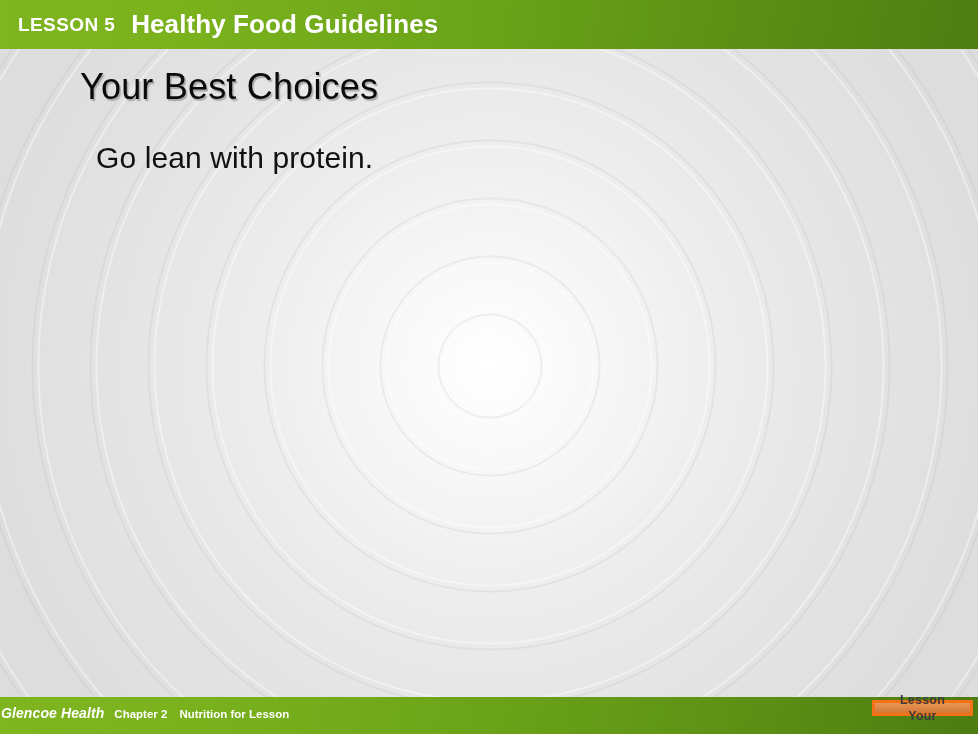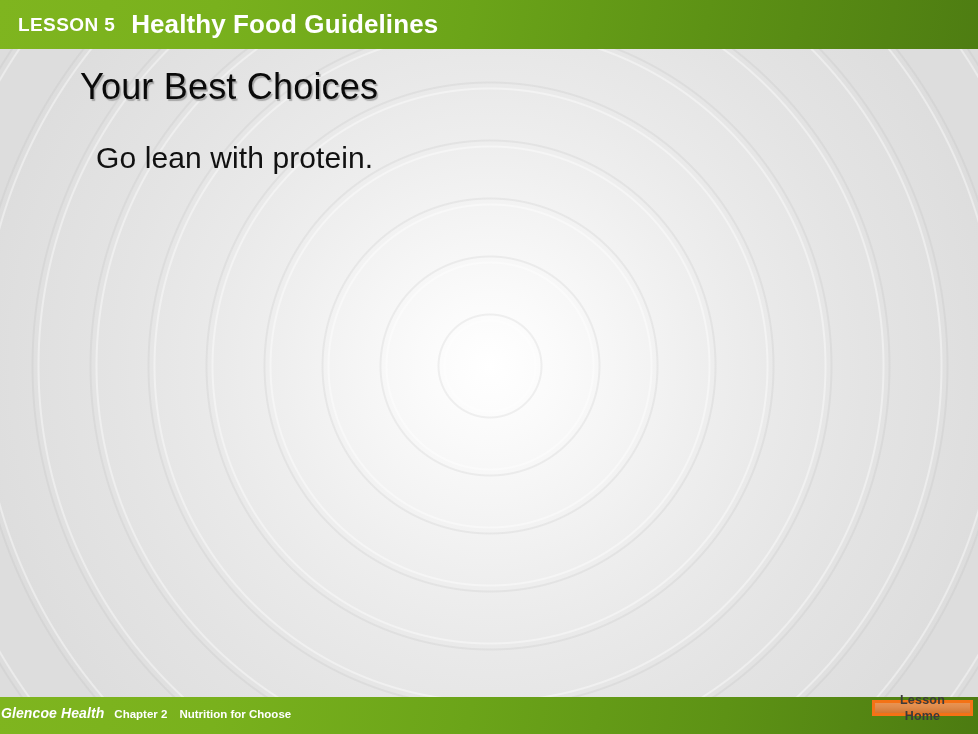--- a/index.html
+++ b/index.html
@@ -231,22 +231,22 @@
 
   <div class="body-block">
     <div class="body-line">Go lean with protein.</div>
     <div class="body-para-gap"></div>
   </div>
 
   <div class="footer-bar">
     <div class="footer-text">
       <span class="footer-brand">Glencoe Health</span>
       <span class="footer-chapter">Chapter 2</span>
-      <span class="footer-topic">Nutrition for Choose</span>
+      <span class="footer-topic">Nutrition for Lesson</span>
     </div>
   </div>
 
   <div class="lesson-home-btn">
     <span class="lesson-home-line">Lesson</span>
-    <span class="lesson-home-line">Home</span>
+    <span class="lesson-home-line">Your</span>
   </div>
 
 </div>
 
 </body></html>

